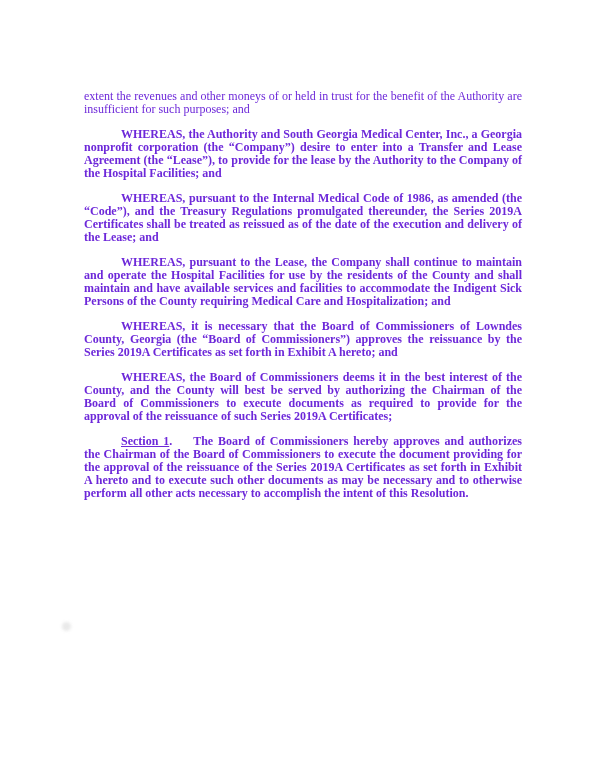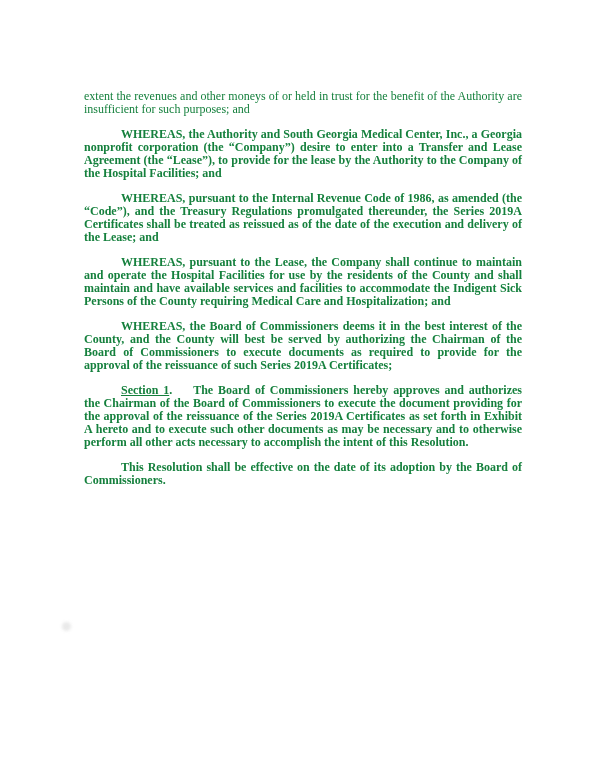--- a/index.html
+++ b/index.html
@@ -10,21 +10,21 @@
   .page {
     position: relative;
     width: 600px;
     height: 776px;
     box-sizing: border-box;
     padding: 90px 78px 0 84px;
     background: #ffffff;
     font-family: "Liberation Serif", serif;
     font-size: 12px;
     line-height: 13px;
-    color: #15803d;
+    color: #6d28d9;
     overflow: hidden;
   }
   .para {
     margin: 0 0 12px 0;
     text-align: justify;
   }
   .indent {
     text-indent: 37px;
     font-weight: bold;
   }
@@ -48,28 +48,28 @@
 </style>
 </head>
 <body>
 
 <div class="page">
 
   <p class="para">extent the revenues and other moneys of or held in trust for the benefit of the Authority are insufficient for such purposes; and</p>
 
   <p class="para indent">WHEREAS, the Authority and South Georgia Medical Center, Inc., a Georgia nonprofit corporation (the “Company”) desire to enter into a Transfer and Lease Agreement (the “Lease”), to provide for the lease by the Authority to the Company of the Hospital Facilities; and</p>
 
-  <p class="para indent">WHEREAS, pursuant to the Internal Revenue Code of 1986, as amended (the “Code”), and the Treasury Regulations promulgated thereunder, the Series 2019A Certificates shall be treated as reissued as of the date of the execution and delivery of the Lease; and</p>
+  <p class="para indent">WHEREAS, pursuant to the Internal Medical Code of 1986, as amended (the “Code”), and the Treasury Regulations promulgated thereunder, the Series 2019A Certificates shall be treated as reissued as of the date of the execution and delivery of the Lease; and</p>
 
   <p class="para indent">WHEREAS, pursuant to the Lease, the Company shall continue to maintain and operate the Hospital Facilities for use by the residents of the County and shall maintain and have available services and facilities to accommodate the Indigent Sick Persons of the County requiring Medical Care and Hospitalization; and</p>
 
+  <p class="para indent">WHEREAS, it is necessary that the Board of Commissioners of Lowndes County, Georgia (the “Board of Commissioners”) approves the reissuance by the Series 2019A Certificates as set forth in Exhibit A hereto; and</p>
 
   <p class="para indent">WHEREAS, the Board of Commissioners deems it in the best interest of the County, and the County will best be served by authorizing the Chairman of the Board of Commissioners to execute documents as required to provide for the approval of the reissuance of such Series 2019A Certificates;</p>
 
 
   <p class="para indent"><span class="section-label">Section 1</span><span>.</span><span class="tab"></span><span>The Board of Commissioners hereby approves and authorizes the Chairman of the Board of Commissioners to execute the document providing for the approval of the reissuance of the Series 2019A Certificates as set forth in Exhibit A hereto and to execute such other documents as may be necessary and to otherwise perform all other acts necessary to accomplish the intent of this Resolution.</span></p>
 
 
-  <p class="para indent">This Resolution shall be effective on the date of its adoption by the Board of Commissioners.</p>
 
   <div class="smudge"></div>
 
 </div>
 
 </body></html>

